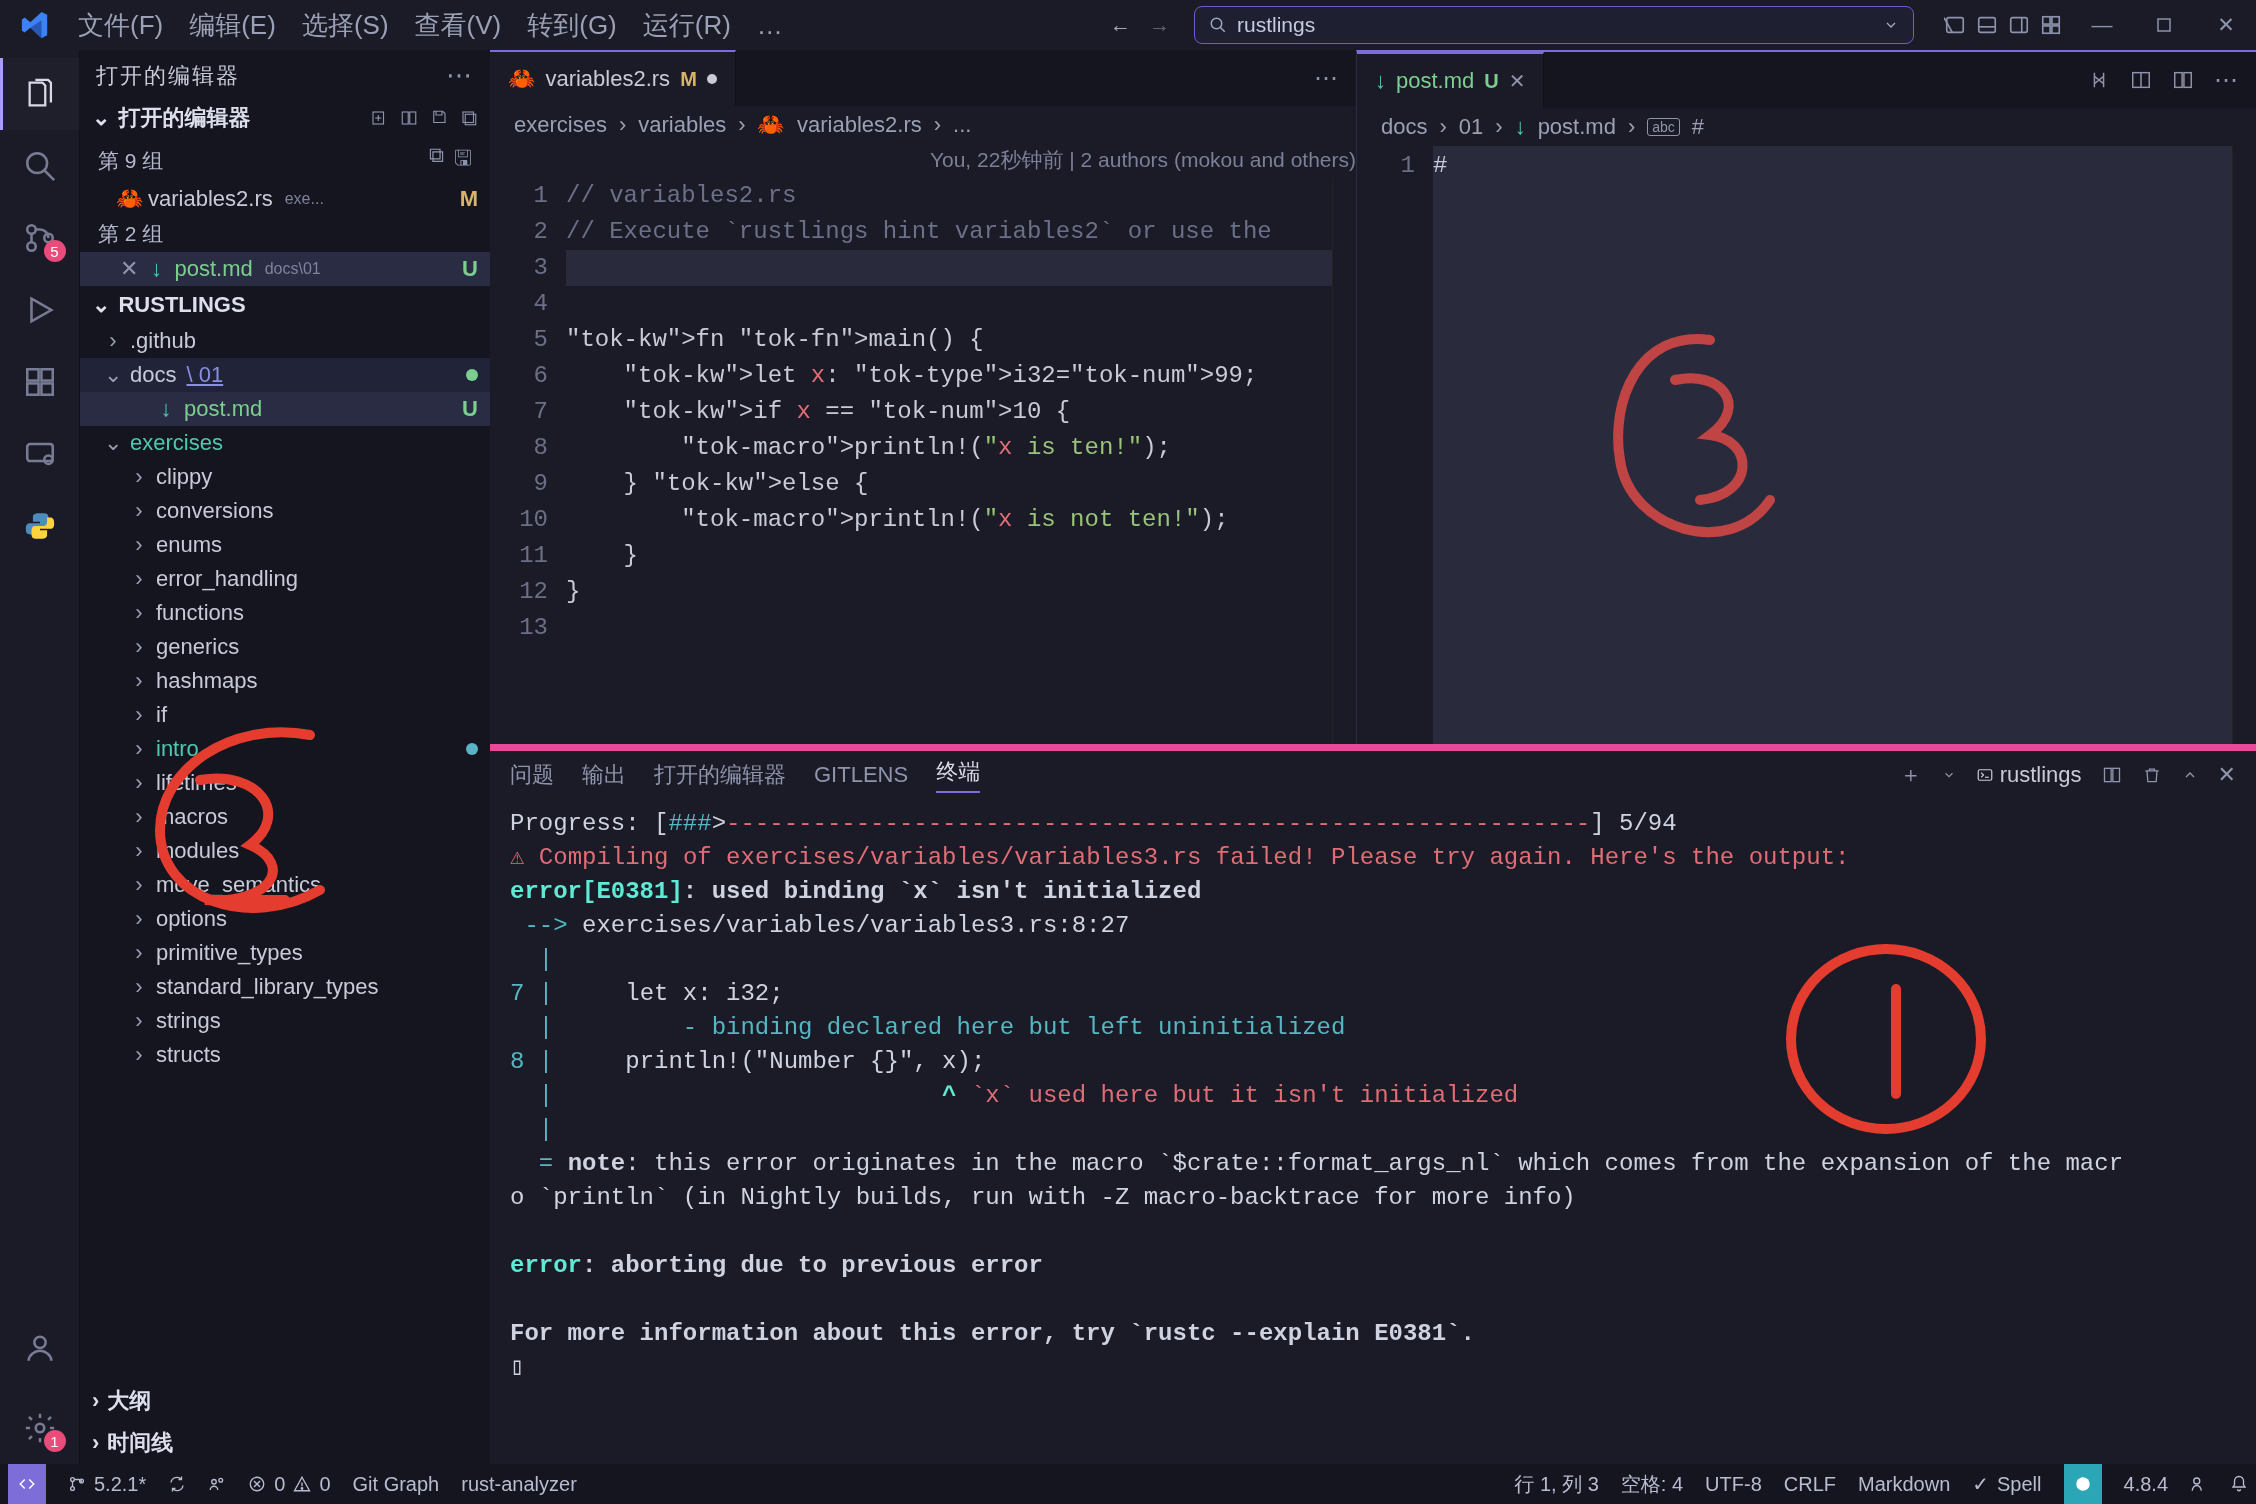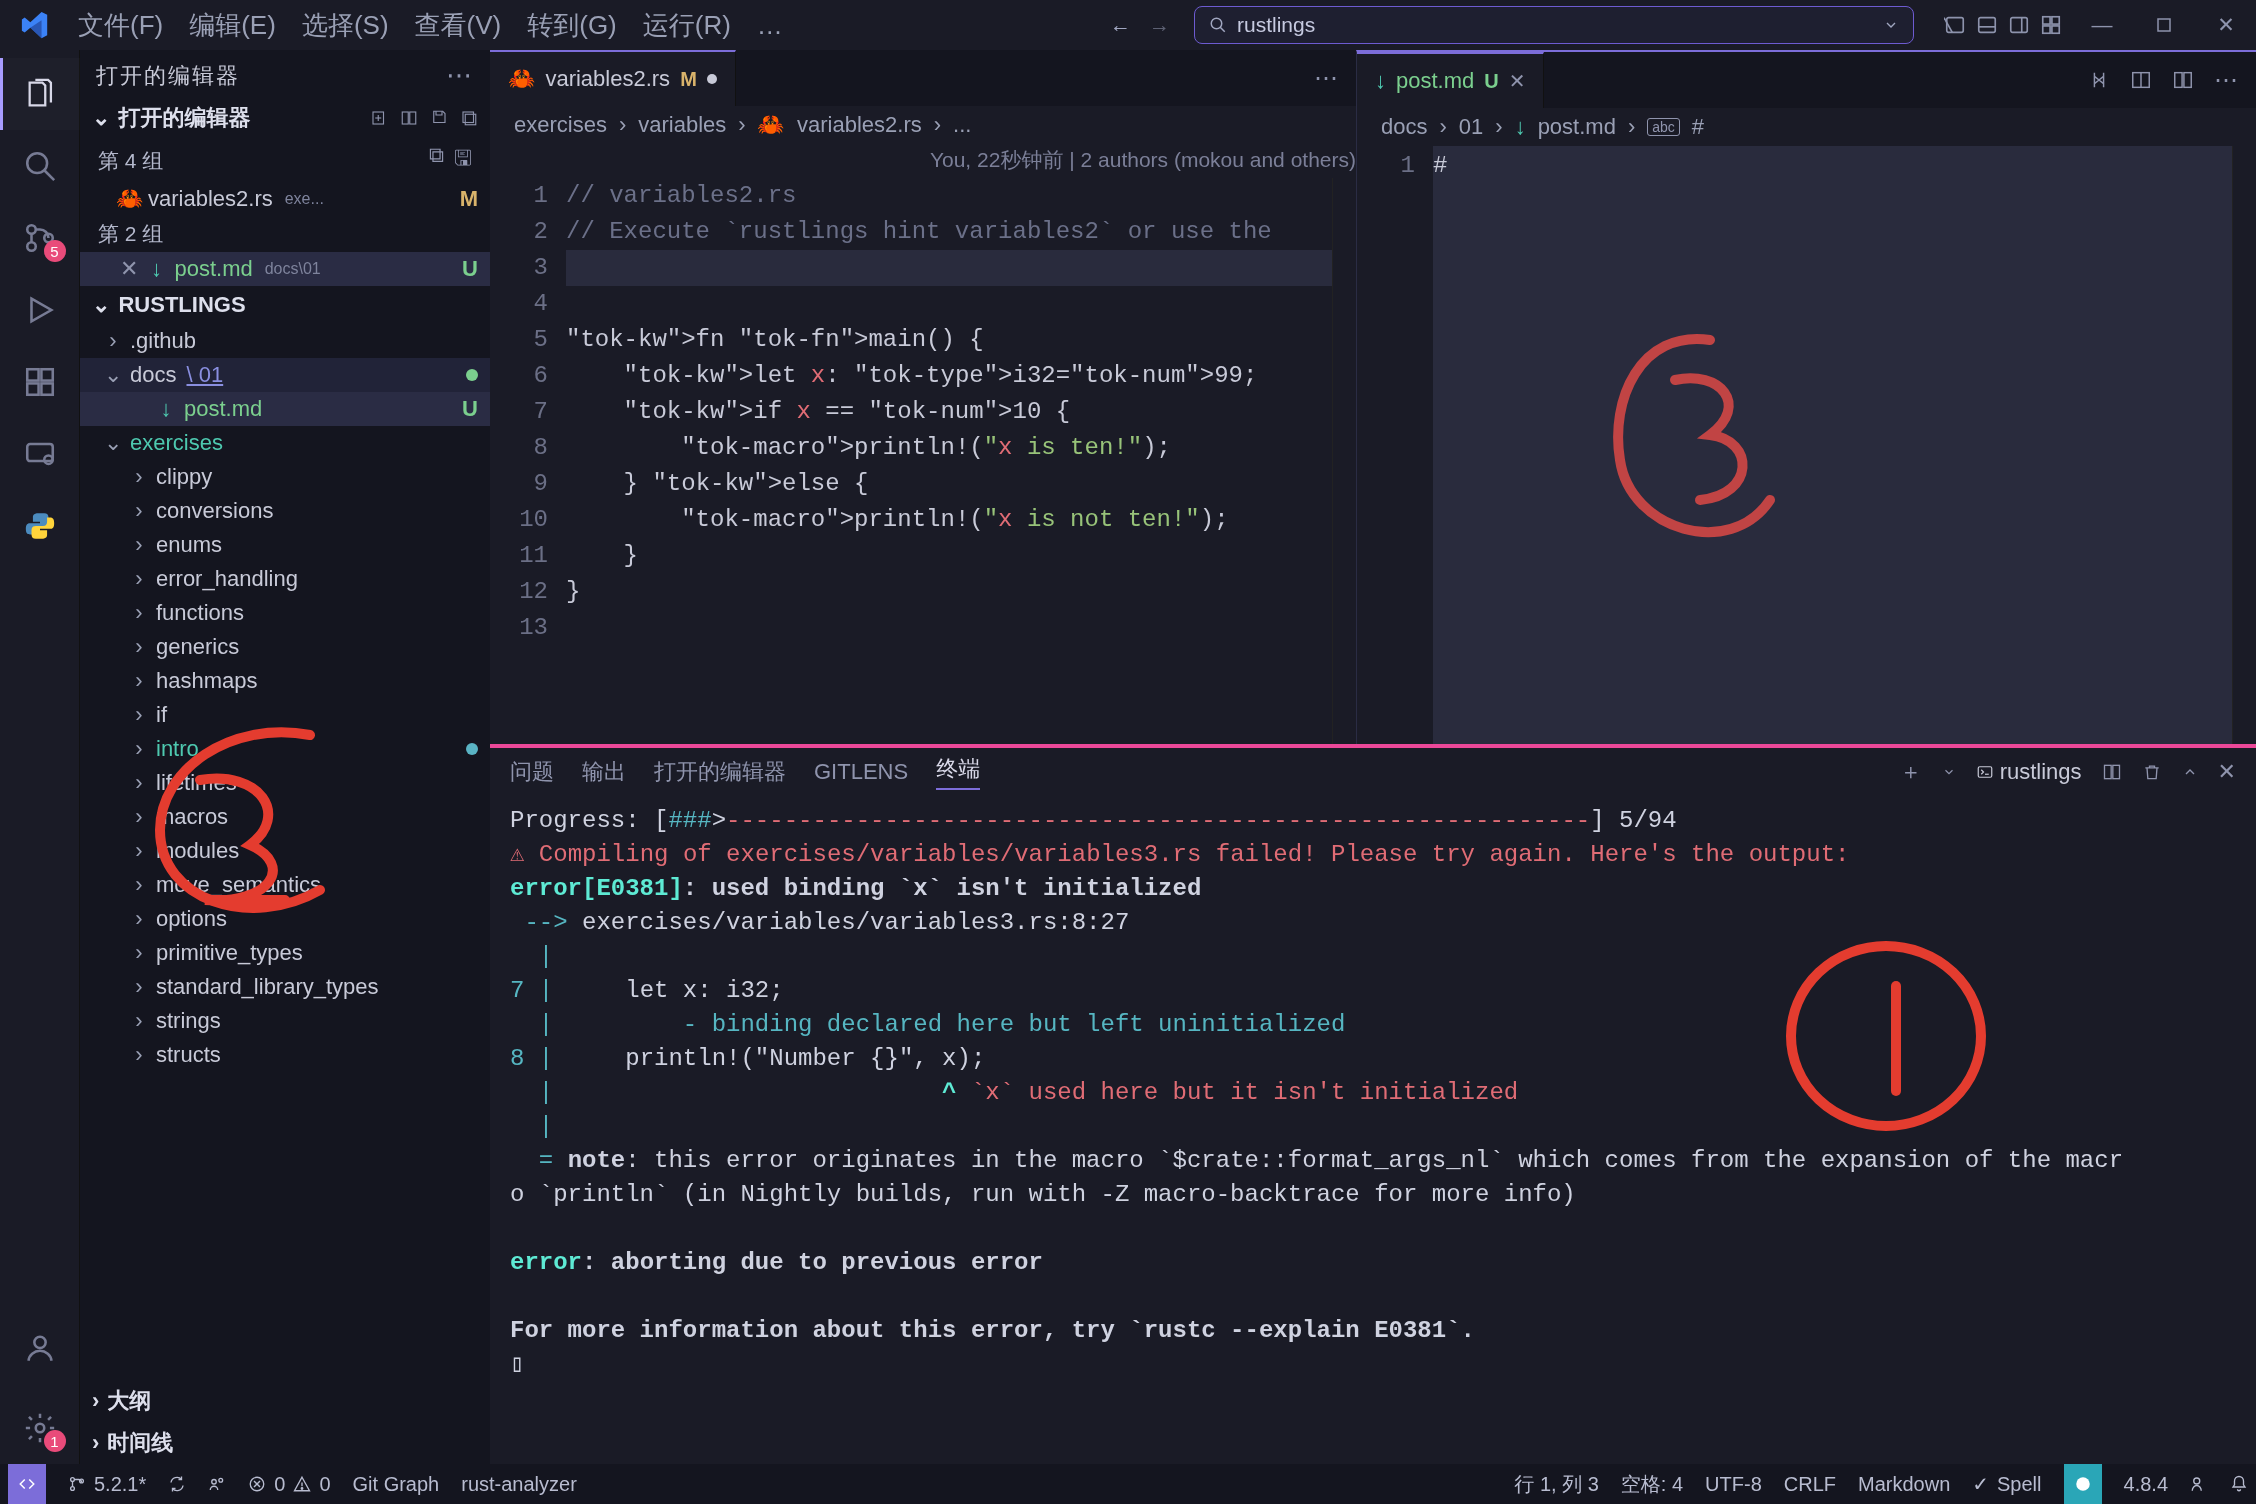--- a/index.html
+++ b/index.html
@@ -163,21 +163,21 @@
   .code { flex:1; white-space: pre; color:#c8cad8; position:relative;}
   .minimap-strip { width: 24px; background: linear-gradient(#1a1b26,#1a1b26); border-left:1px solid #222;}
   .tok-comment { color:#6b7089; }
   .tok-str { color:#98c379; }
   .tok-ident { color:#e06c75; }
   .line-hl { background: rgba(88,92,130,0.25); }
 
   
   .panel {
     height: 720px;
-    border-top: 4px solid #ec4899;
+    border-top: 7px solid #ec4899;
     background: #1a1b26;
     display:flex; flex-direction:column;
   }
   .panel-tabs { height:48px; display:flex; align-items:center; padding: 0 20px; gap: 28px; color:#8f94ad; font-size:22px;}
   .panel-tabs .ptab.active { color:#d8d8e8; border-bottom:2px solid #7c6dd9; padding-bottom:4px;}
   .panel-tabs .p-actions { margin-left:auto; display:flex; align-items:center; gap:20px;}
   .terminal {
     flex:1; padding: 8px 20px 12px 20px;
     font-family: Consolas,"Courier New",monospace;
     font-size: 24px; line-height: 34px;
@@ -376,21 +376,21 @@
           </span>
         <span>
             <svg width="18" height="18" viewBox="0 0 24 24" fill="none" stroke="#8f94ad" stroke-width="1.5">
               <rect x="4" y="4" width="14" height="14"></rect>
               <rect x="7" y="7" width="14" height="14"></rect>
             </svg>
           </span>
       </span>
     </div>
     <div class="group-label">
-      <span>第 4 组</span>
+      <span>第 9 组</span>
       <span class="grp-actions">
         <span>⧉</span>
         <span>🖫</span>
       </span>
     </div>
     <div class="tree-row file">
       <span class="file-icon">🦀</span>
       <span>variables2.rs</span>
       <span class="dim">exe...</span>
       <span class="status M">M</span>

